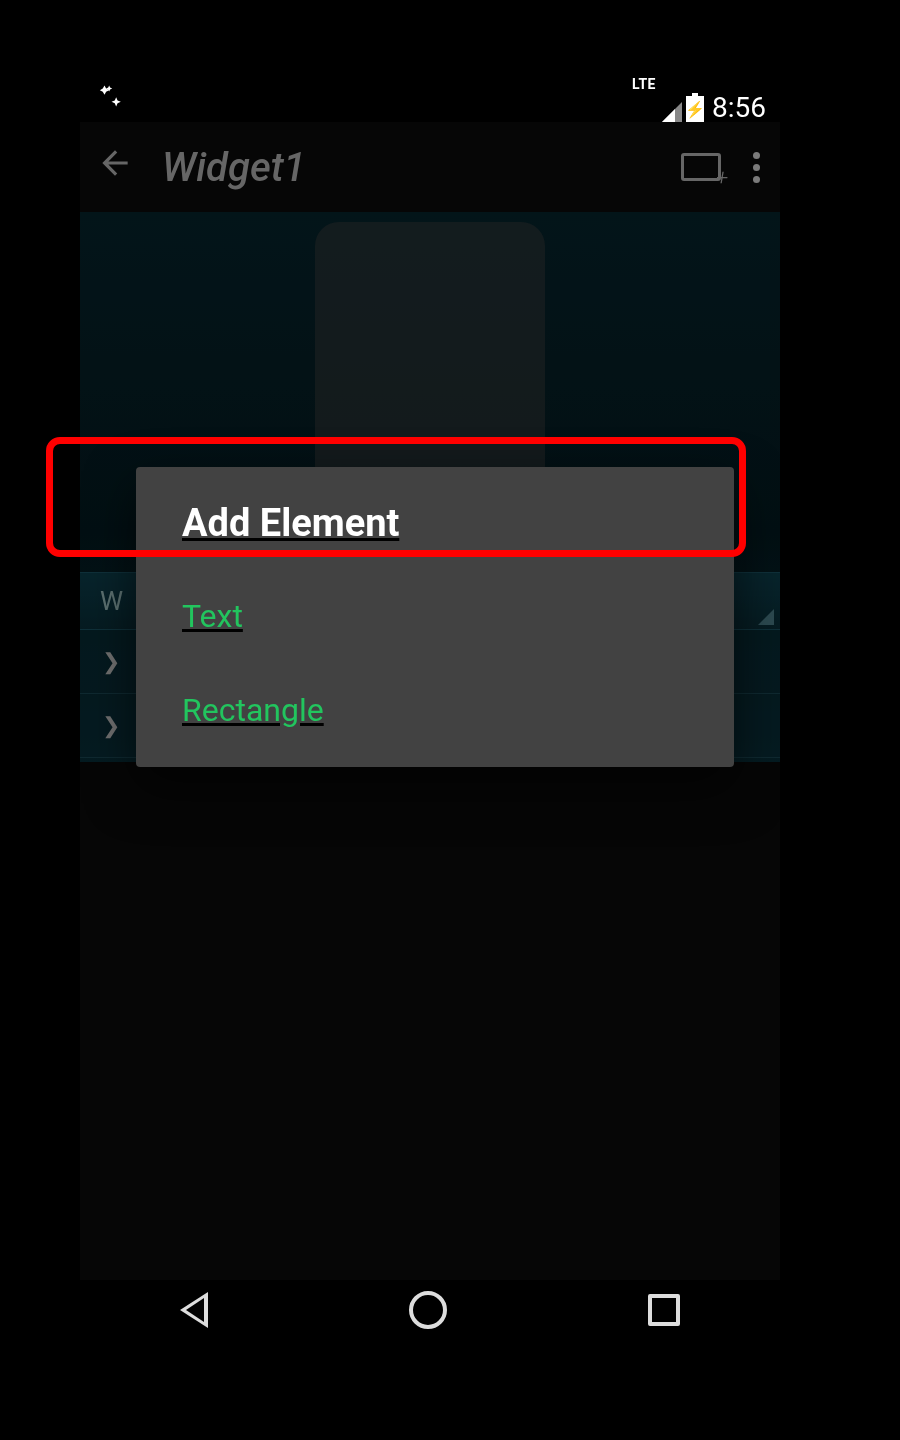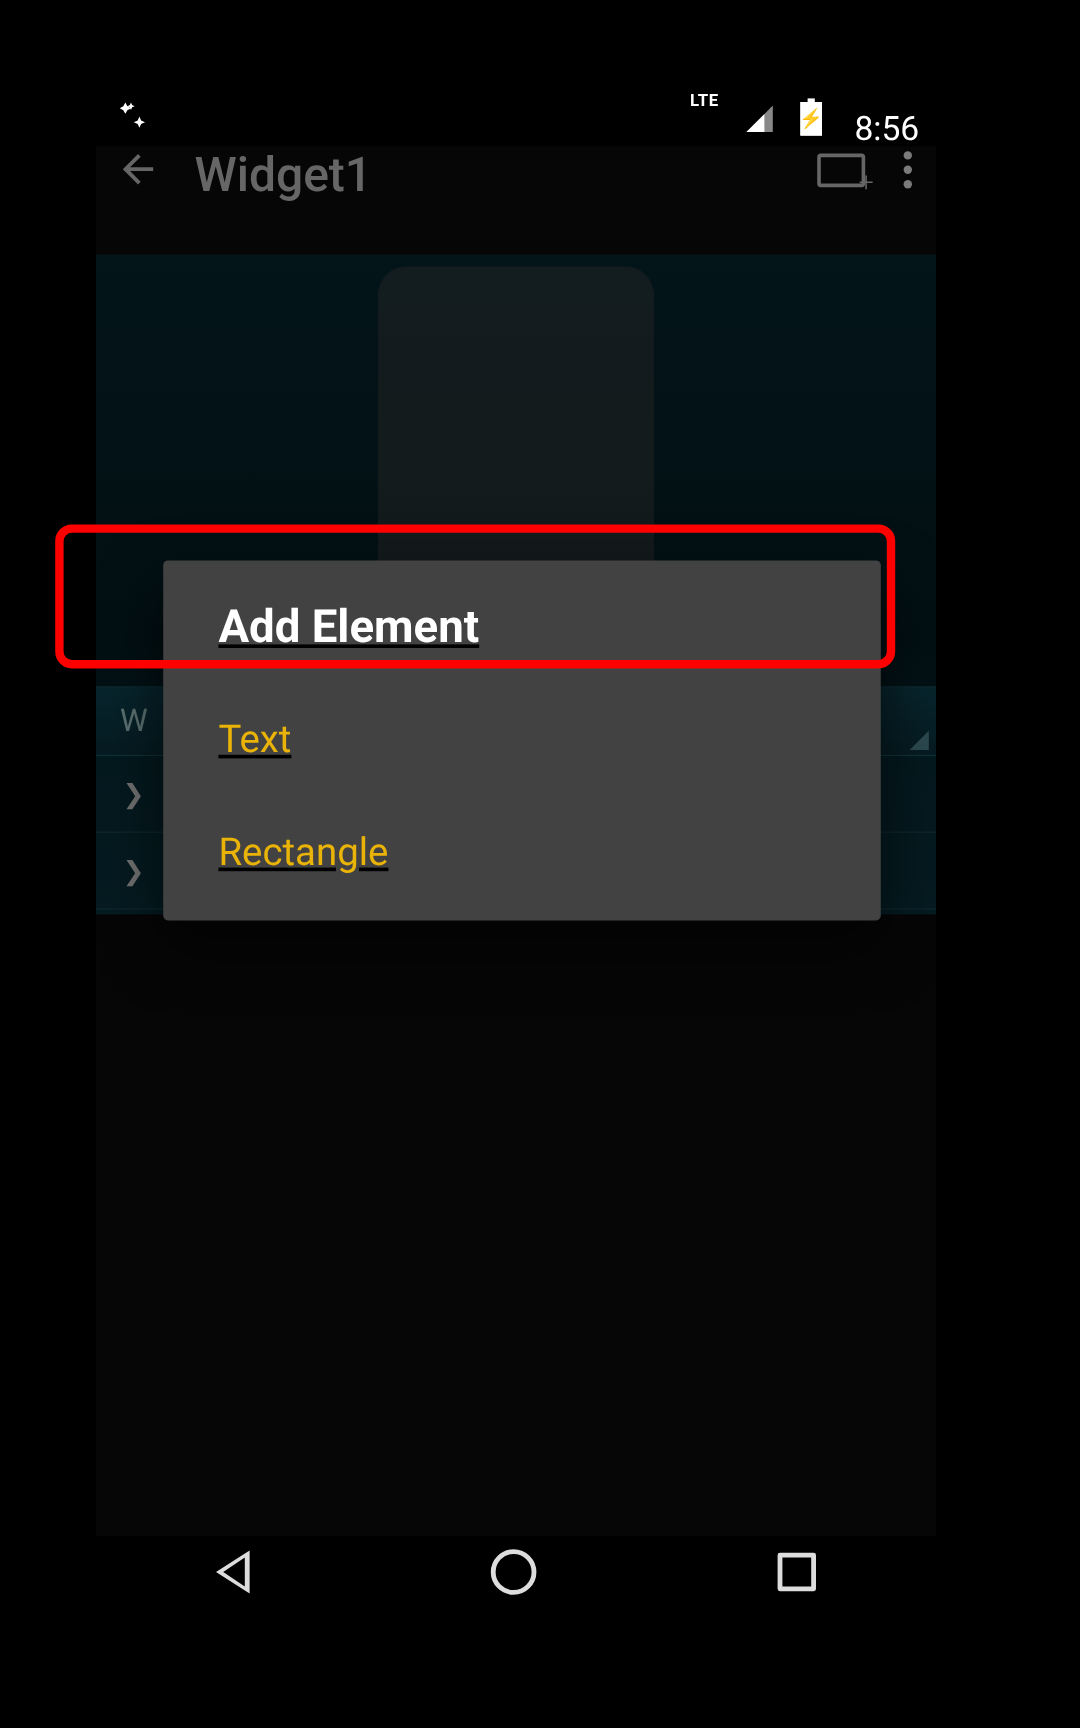--- a/index.html
+++ b/index.html
@@ -1,52 +1,52 @@
 <!DOCTYPE html>
 <html><head>
 <meta charset="utf-8">
 <style>
   * { margin: 0; padding: 0; box-sizing: border-box; }
   html, body { width: 900px; height: 1440px; background: #000; font-family: Roboto, Arial, sans-serif; overflow: hidden; }
   .device-frame { position: absolute; left: 80px; top: 80px; width: 700px; height: 1200px; background: #000; }
   .status-bar { position: absolute; top: 0; left: 0; right: 0; height: 38px; display: flex; align-items: center; justify-content: space-between; padding: 0 14px; color: #fff; font-size: 28px; font-weight: 500; }
   .status-left { display: flex; align-items: center; gap: 6px; }
-  .status-right { display: flex; align-items: center; gap: 23px; }
+  .status-right { display: flex; align-items: flex-end; gap: 4px; }
   .wand-icon { font-size: 26px; }
   .lte-label { font-size: 14px; font-weight: 700; letter-spacing: 0.5px; align-self: flex-start; margin-top: 2px; }
   .signal-tri { width: 0; height: 0; border-style: solid; border-width: 0 0 22px 22px; border-color: transparent transparent #888 transparent; position: relative; }
   .signal-tri::after { content: ""; position: absolute; left: -22px; bottom: -22px; width: 0; height: 0; border-style: solid; border-width: 0 0 15px 15px; border-color: transparent transparent #fff transparent; }
   .battery { width: 18px; height: 28px; border: 2px solid #fff; position: relative; display: flex; align-items: center; justify-content: center; background: #fff; }
   .battery::before { content: ""; position: absolute; top: -5px; left: 4px; width: 6px; height: 3px; background: #fff; }
   .bolt { color: #000; font-size: 16px; line-height: 1; }
   .clock { font-size: 28px; font-weight: 400; margin-left: 4px; margin-top: 17px; }
 
   .app-area { position: absolute; top: 42px; left: 0; right: 0; bottom: 0; background: #0a0a0a; }
-  .app-bar { height: 90px; display: flex; align-items: flex-start; padding: 0 16px; color: #999; }
+  .app-bar { height: 90px; display: flex; align-items: center; padding: 0 16px; color: #999; font-style: italic; }
   .back-arrow { font-size: 36px; color: #aaa; margin-right: 28px; }
   .app-title { font-size: 40px; font-weight: 500; color: #aaa; flex: 1; }
   .action-icons { display: flex; align-items: center; gap: 28px; }
   .cast-add { display: inline-block; width: 40px; height: 28px; border: 3px solid #aaa; border-radius: 3px; position: relative; }
   .cast-add::after { content: "+"; position: absolute; right: -10px; bottom: -12px; color: #aaa; font-size: 22px; font-weight: 300; }
   .overflow { display: flex; flex-direction: column; gap: 5px; padding: 4px; }
   .overflow span { width: 7px; height: 7px; background: #ccc; border-radius: 50%; }
 
   .content { position: absolute; top: 90px; left: 0; right: 0; bottom: 0; background: linear-gradient(180deg, #06232b 0%, #041a20 30%, #0a3540 60%, #08303a 100%); }
   .widget-preview { position: absolute; top: 10px; left: 50%; transform: translateX(-50%); width: 230px; height: 340px; background: rgba(60,60,60,0.5); border-radius: 24px; }
   .list-section { position: absolute; top: 360px; left: 0; right: 0; }
   .list-header { height: 58px; background: linear-gradient(180deg, #0d3d4a 0%, #0a2e38 100%); border-top: 1px solid #1a5060; border-bottom: 1px solid #1a5060; display: flex; align-items: center; padding: 0 20px; color: #9bb; font-size: 26px; position: relative; }
   .list-header::after { content: ""; position: absolute; right: 6px; bottom: 4px; width: 0; height: 0; border-style: solid; border-width: 0 0 16px 16px; border-color: transparent transparent #4a7a85 transparent; }
   .list-row { height: 64px; background: rgba(10,45,55,0.7); border-bottom: 1px solid #1a4550; display: flex; align-items: center; padding: 0 22px; color: #ddd; font-size: 26px; }
   .chevron { color: #bbb; margin-right: 20px; font-size: 22px; }
   .below-dark { position: absolute; top: 550px; left: 0; right: 0; bottom: 0; background: #0b0b0b; }
 
   .dialog-scrim { position: absolute; inset: 0; background: rgba(0,0,0,0.4); }
   .dialog { position: absolute; left: 56px; top: 345px; width: 598px; background: #424242; border-radius: 4px; box-shadow: 0 20px 50px rgba(0,0,0,0.6); padding-bottom: 10px; text-decoration: underline; }
   .dialog-title { font-size: 38px; font-weight: 700; color: #fff; padding: 34px 46px 24px; }
-  .dialog-item { font-size: 32px; color: #eab308; padding: 28px 46px; cursor: pointer; }
+  .dialog-item { font-size: 32px; color: #22c55e; padding: 28px 46px; cursor: pointer; }
   .highlight-box { position: absolute; left: 46px; top: 437px; width: 700px; height: 120px; border: 7px solid #ff0000; border-radius: 14px; pointer-events: none; }
 
   .nav-bar { position: absolute; left: 80px; bottom: 90px; width: 700px; height: 80px; display: flex; align-items: center; justify-content: space-around; }
   .nav-btn { color: #ddd; display: flex; align-items: center; justify-content: center; }
   .nav-back { width: 0; height: 0; border-top: 18px solid transparent; border-bottom: 18px solid transparent; border-right: 28px solid #ddd; position: relative; }
   .nav-back::after { content: ""; position: absolute; left: 6px; top: -12px; width: 0; height: 0; border-top: 12px solid transparent; border-bottom: 12px solid transparent; border-right: 18px solid #000; }
   .nav-home { width: 38px; height: 38px; border: 4px solid #ddd; border-radius: 50%; }
   .nav-recent { width: 32px; height: 32px; border: 4px solid #ddd; border-radius: 2px; }
 </style>
 </head>

